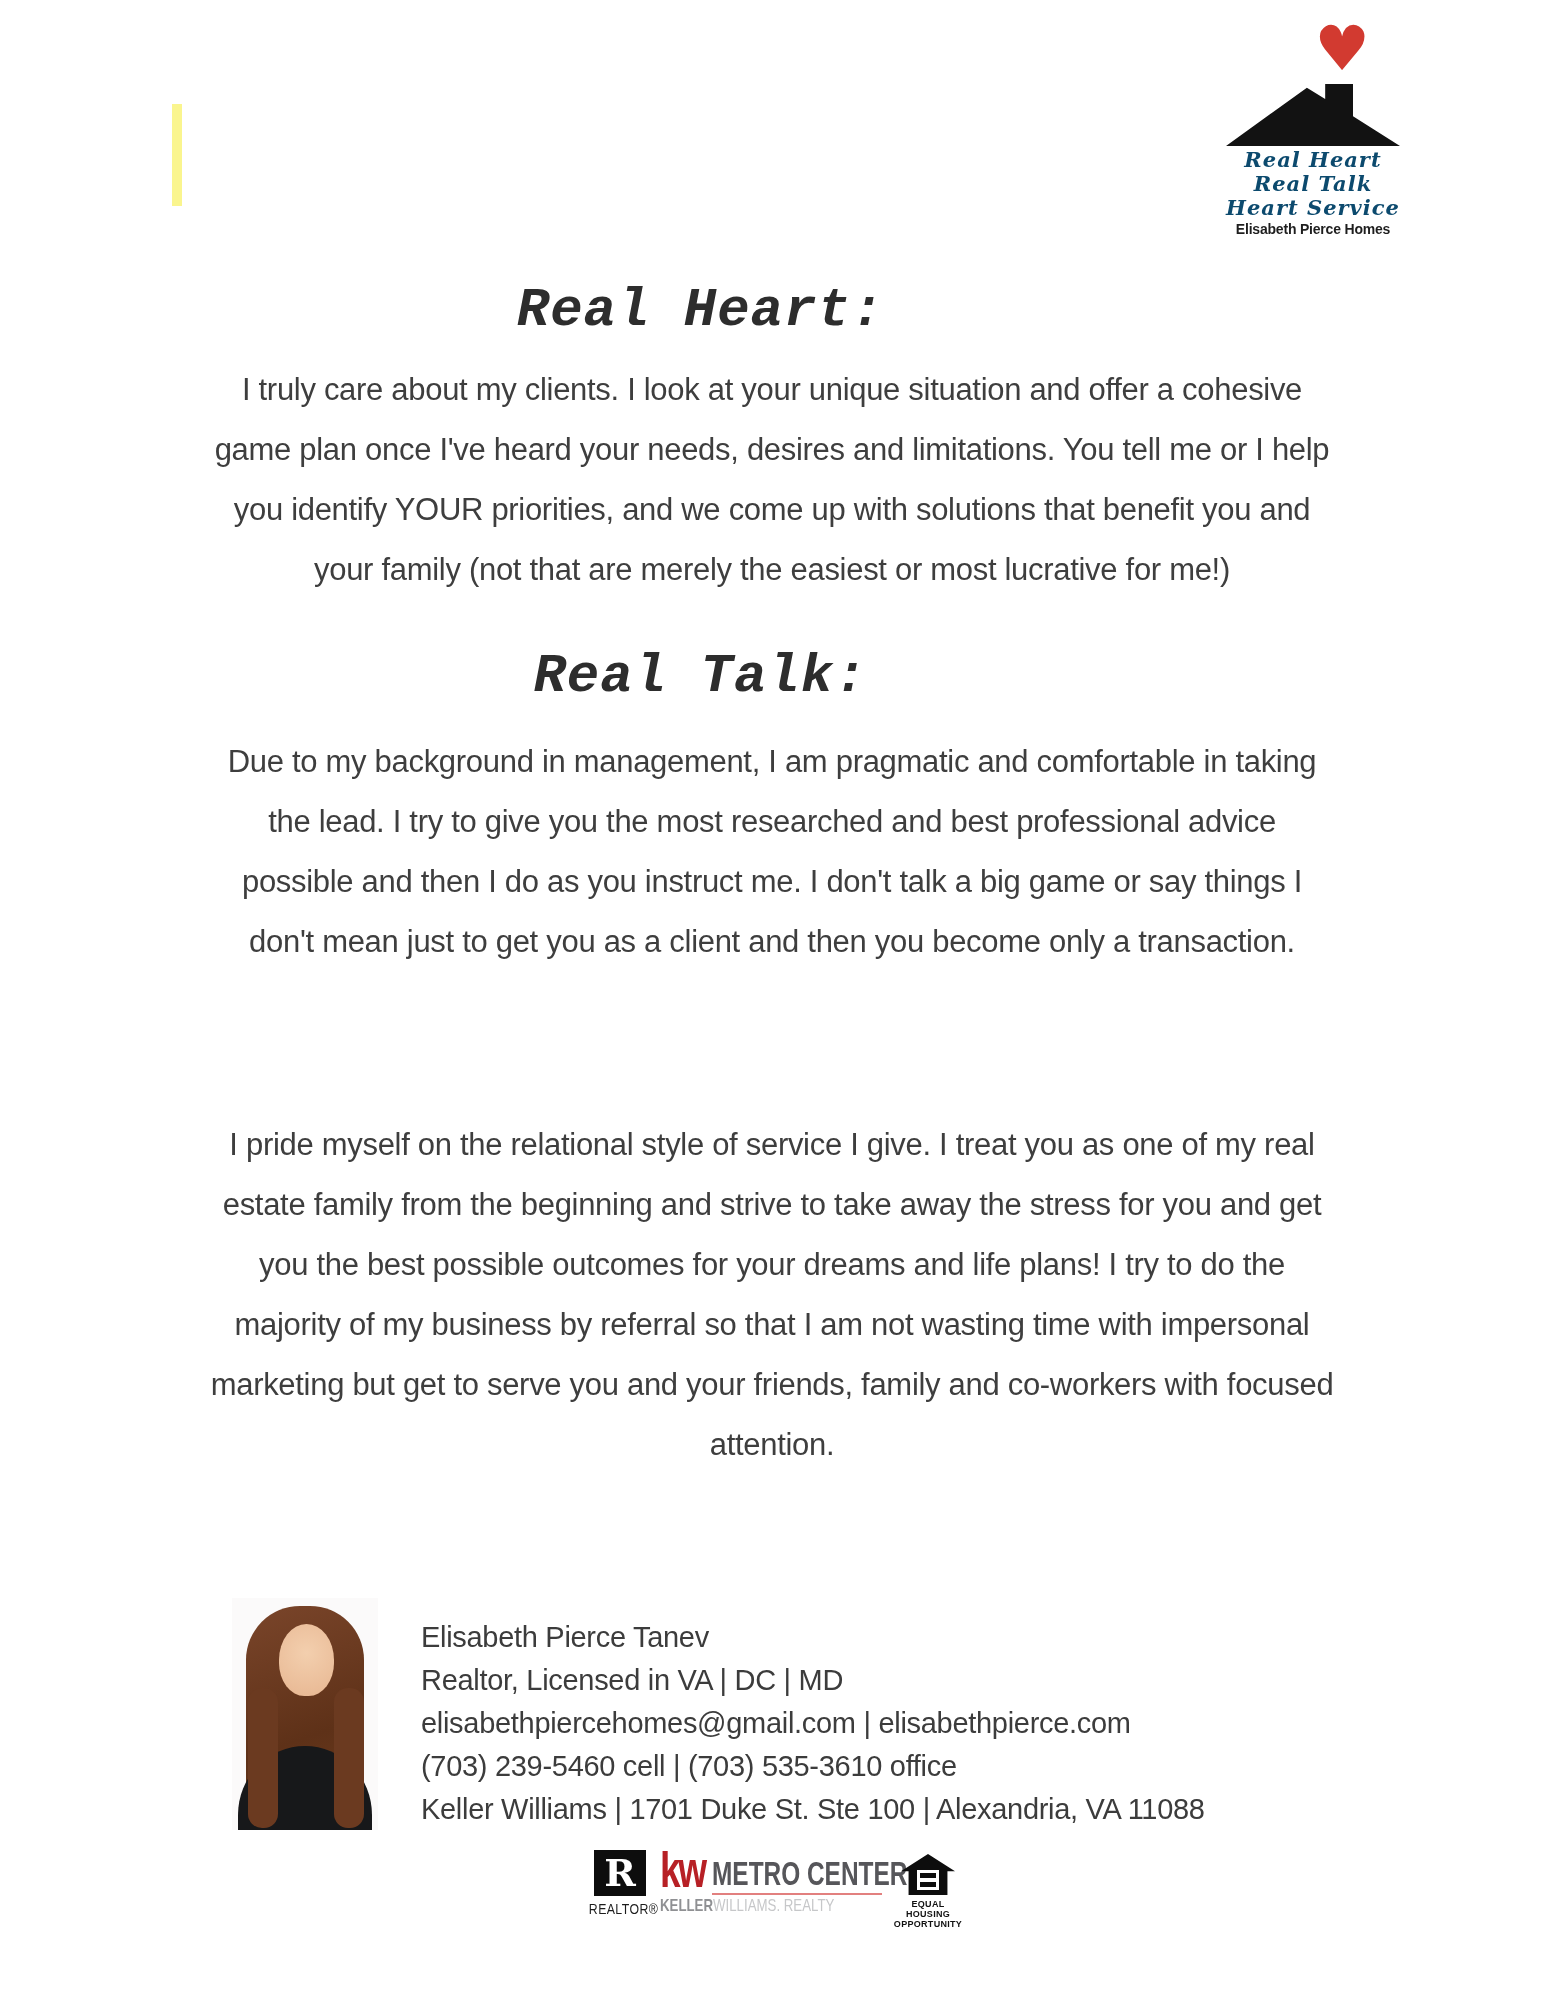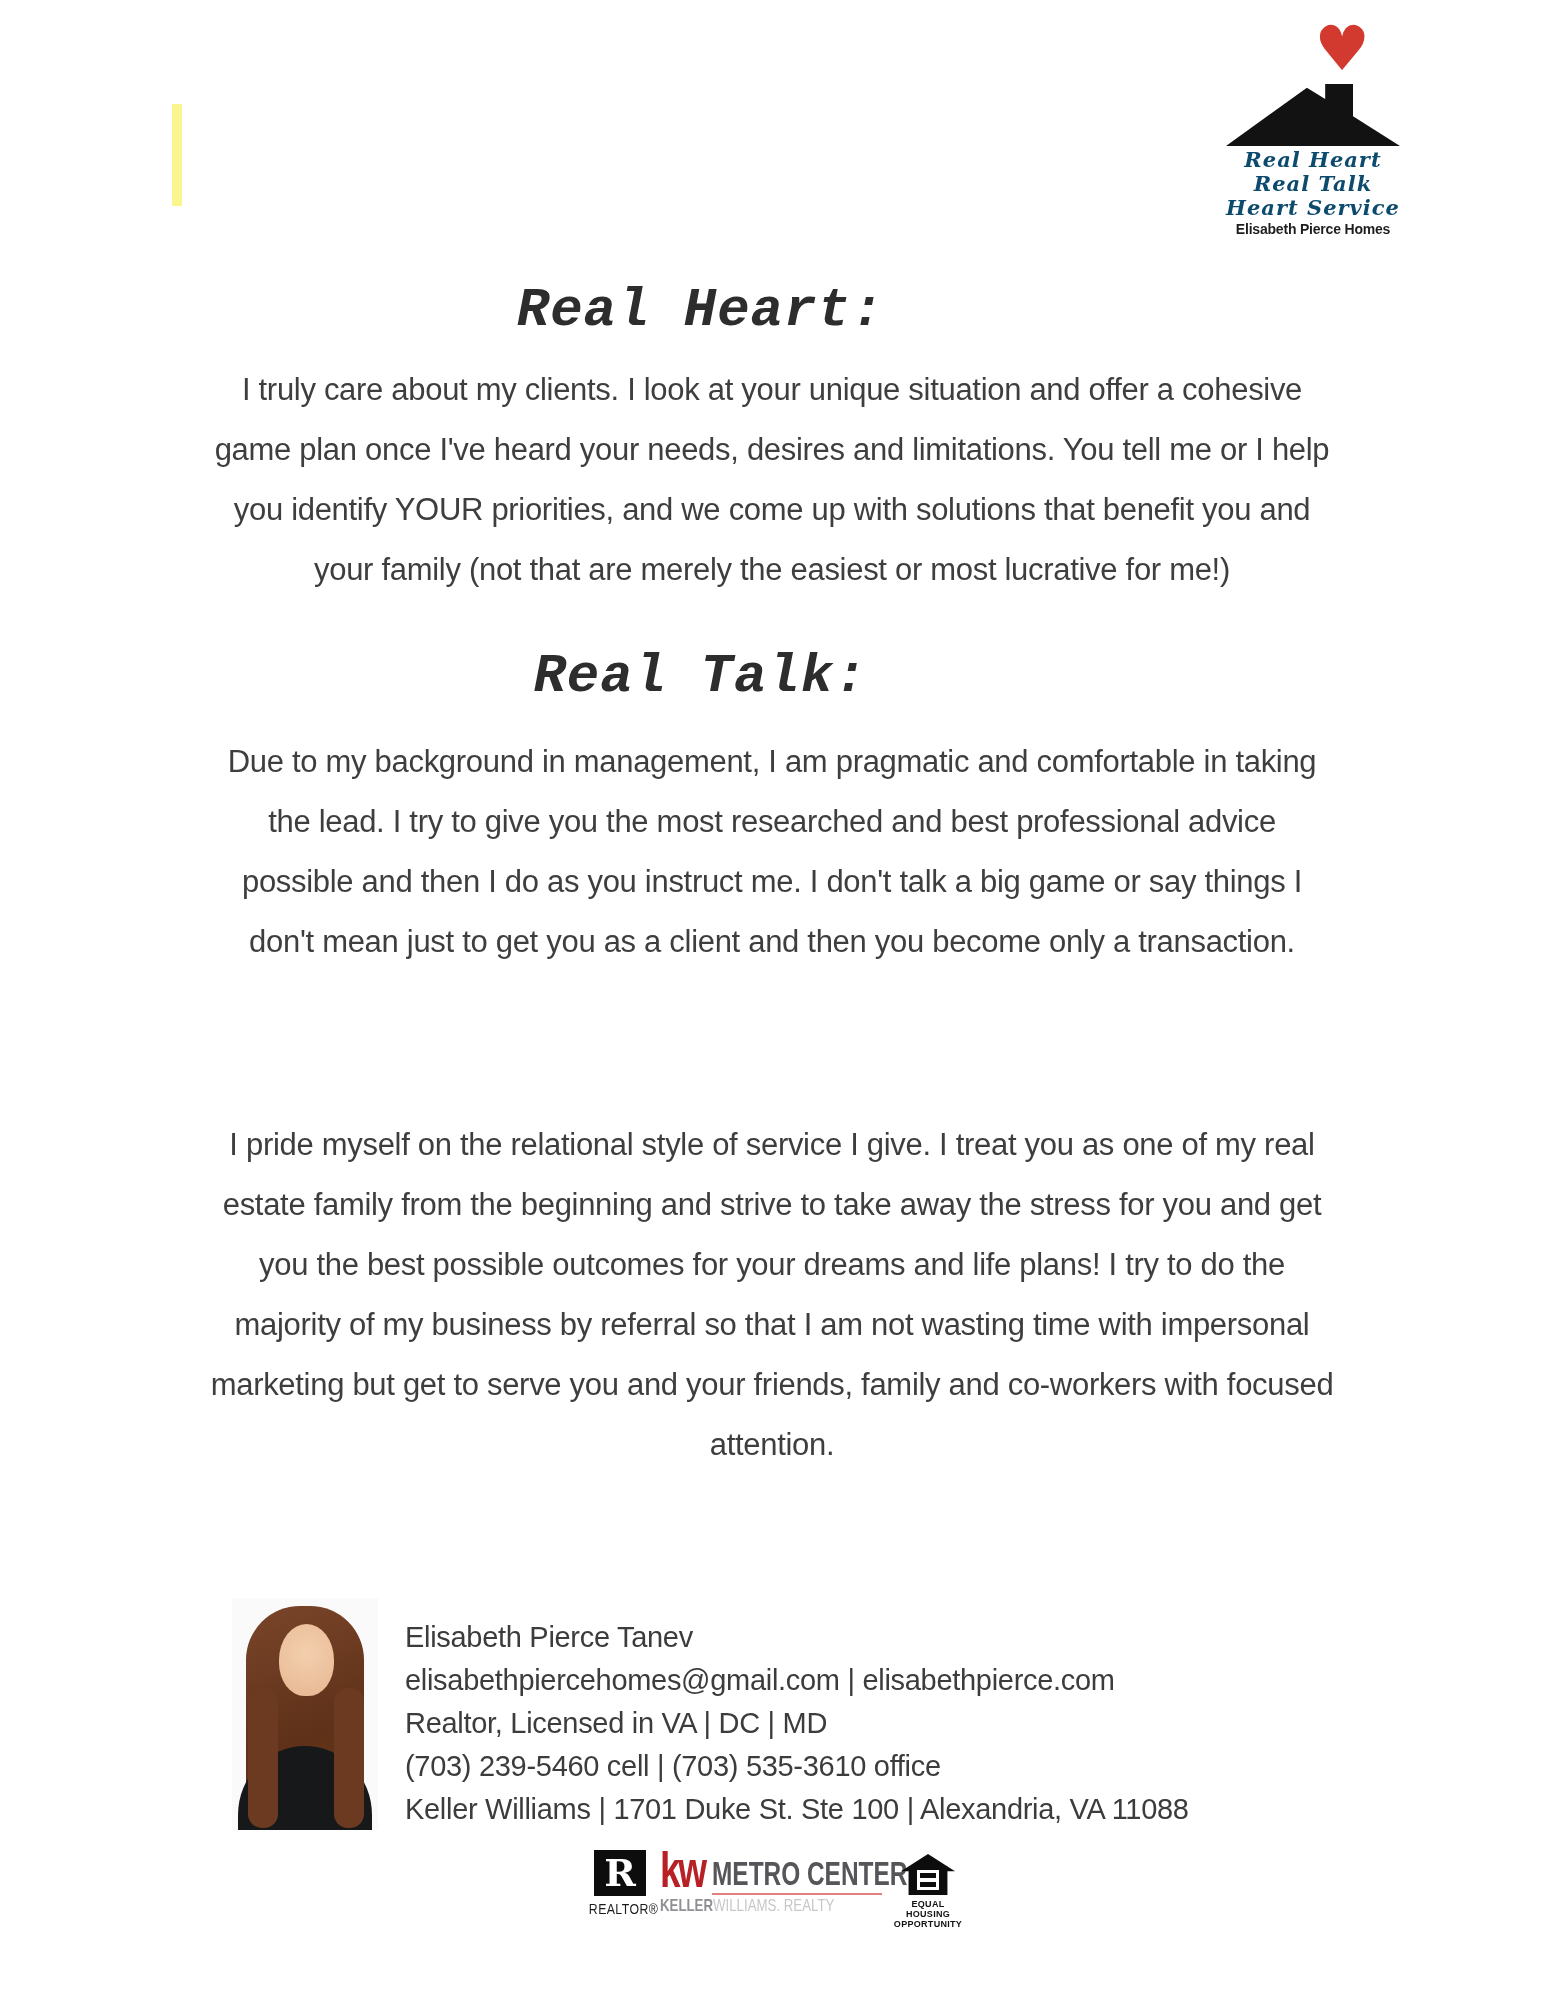--- a/index.html
+++ b/index.html
@@ -57,21 +57,21 @@
     background:radial-gradient(circle at 50% 40%,#f3cfae,#e7b691);
     border-radius:50% 50% 46% 46%;
   }
   .photo .blazer{
     position:absolute;left:6px;bottom:-8px;width:134px;height:92px;background:#17181a;
     border-radius:52% 52% 0 0 / 78% 78% 0 0;
   }
   .photo .strand-l{position:absolute;left:16px;top:90px;width:30px;height:140px;background:#6b3a20;border-radius:14px;}
   .photo .strand-r{position:absolute;left:102px;top:90px;width:30px;height:140px;background:#6b3a20;border-radius:14px;}
   .contact{position:absolute;left:405px;top:1616px;}
-  .contact .cline{font-size:29px;line-height:43px;letter-spacing:-0.3px;color:#3c3c3c;}
+  .contact .cline{font-size:29px;line-height:43px;letter-spacing:-0.3px;color:#3c3c3c;margin-left:16px;}
   
   .realtor{position:absolute;left:582px;top:1850px;width:76px;text-align:center;}
   .rbox{
     width:52px;height:46px;margin:0 auto;background:#0d0d0d;color:#ffffff;
     font-family:"DejaVu Serif",serif;font-weight:bold;font-size:38px;line-height:46px;text-align:center;
   }
   .rlabel{
     margin-top:4px;font-size:15px;color:#1c1c1c;letter-spacing:0.5px;
     transform:scaleX(0.82);transform-origin:center top;white-space:nowrap;
   }
@@ -146,22 +146,22 @@
 
   <div class="photo">
     <div class="hair"></div>
     <div class="face"></div>
     <div class="blazer"></div>
     <div class="strand-l"></div>
     <div class="strand-r"></div>
   </div>
   <div class="contact">
     <div class="cline">Elisabeth Pierce Tanev</div>
+    <div class="cline">Realtor, Licensed in VA | DC | MD</div>
     <div class="cline">elisabethpiercehomes@gmail.com | elisabethpierce.com</div>
-    <div class="cline">Realtor, Licensed in VA | DC | MD</div>
     <div class="cline">(703) 239-5460 cell | (703) 535-3610 office</div>
     <div class="cline">Keller Williams | 1701 Duke St. Ste 100 | Alexandria, VA 11088</div>
   </div>
 
   <div class="realtor">
     <div class="rbox">R</div>
     <div class="rlabel">REALTOR®</div>
   </div>
 
   <div class="kw">

